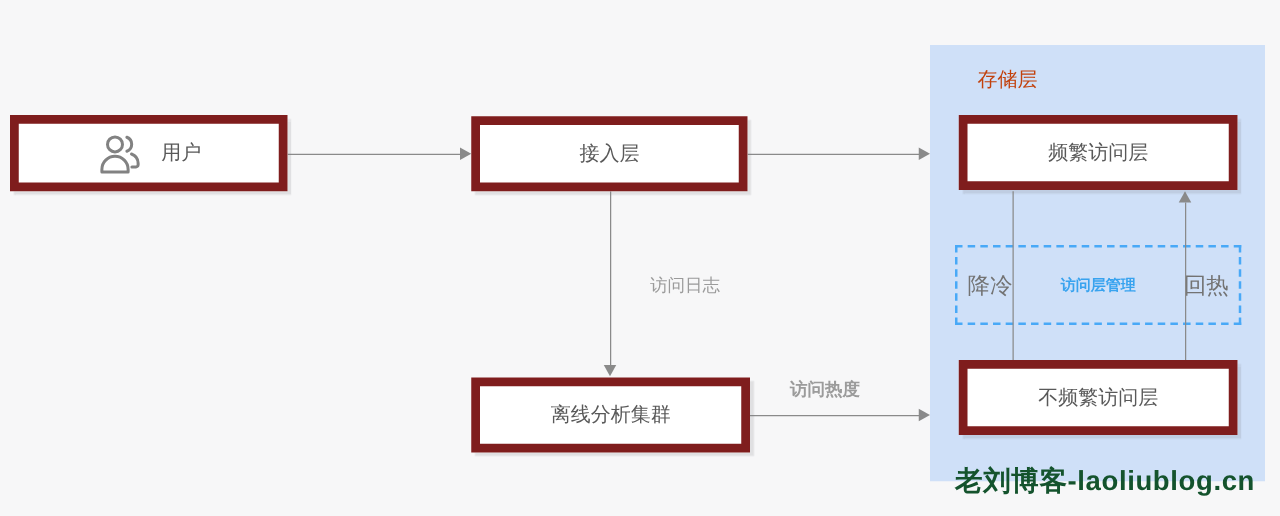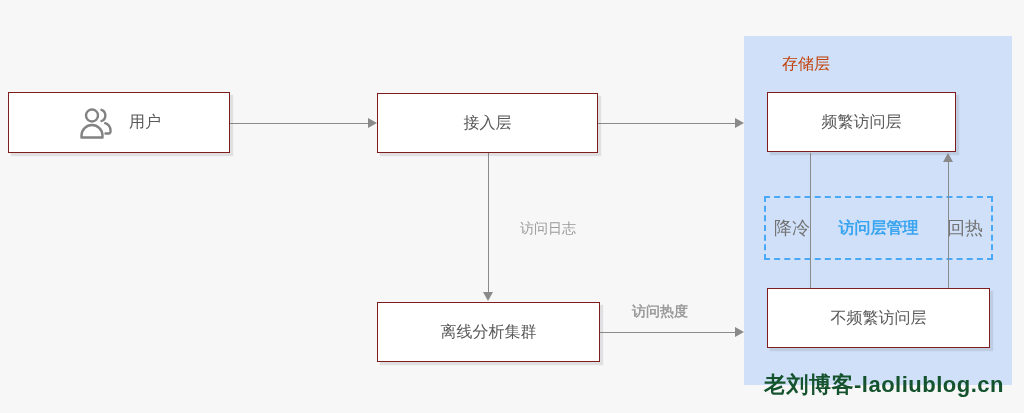--- a/index.html
+++ b/index.html
@@ -11,21 +11,21 @@
     width: 1024px;
     height: 413px;
     background: #f7f7f8;
     overflow: hidden;
   }
 
   
   .node {
     position: absolute;
     background: #ffffff;
-    border: 1px solid #7f1d1d;
+    border: 7px solid #7f1d1d;
     box-shadow: 3px 3px 1px rgba(120,120,125,0.18);
     display: flex;
     align-items: center;
     justify-content: center;
     gap: 14px;
     color: #595959;
     font-size: 16px;
     z-index: 3;
   }
   .node-user        { left: 8px;   top: 92px;  width: 222px; height: 61px; }
@@ -40,36 +40,36 @@
     background: #cfe0f8;
     z-index: 1;
   }
   .storage-title {
     position: absolute;
     left: 22px; top: 18px;
     font-size: 16px;
     color: #c2410c;
     margin-left: 16px;
   }
-  .node-frequent    { left: 767px; top: 92px;  width: 189px; height: 60px; }
+  .node-frequent    { left: 767px; top: 92px;  width: 223px; height: 60px; }
   .node-infrequent  { left: 767px; top: 288px; width: 223px; height: 60px; }
 
   .mgmt-box {
     position: absolute;
     left: 764px; top: 196px;
     width: 229px; height: 64px;
     border: 2px dashed #49a9f7;
     display: flex;
     align-items: center;
     justify-content: space-between;
     padding: 0 8px;
     z-index: 2;
   }
   .mgmt-side  { font-size: 18px; color: #737373; background: transparent; }
-  .mgmt-label { font-size: 16px; color: #38a3ef; font-weight: bold; }
+  .mgmt-label { font-size: 12px; color: #38a3ef; font-weight: bold; }
 
   
   .line { position: absolute; background: #8a8a8a; z-index: 2; }
   .h-line { height: 1px; }
   .v-line { width: 1px; }
   .arrow-head { position: absolute; width: 0; height: 0; z-index: 2; }
   .head-right { border-top: 5px solid transparent; border-bottom: 5px solid transparent; border-left: 9px solid #8a8a8a; }
   .head-down  { border-left: 5px solid transparent; border-right: 5px solid transparent; border-top: 9px solid #8a8a8a; }
   .head-up    { border-left: 5px solid transparent; border-right: 5px solid transparent; border-bottom: 9px solid #8a8a8a; }
 

